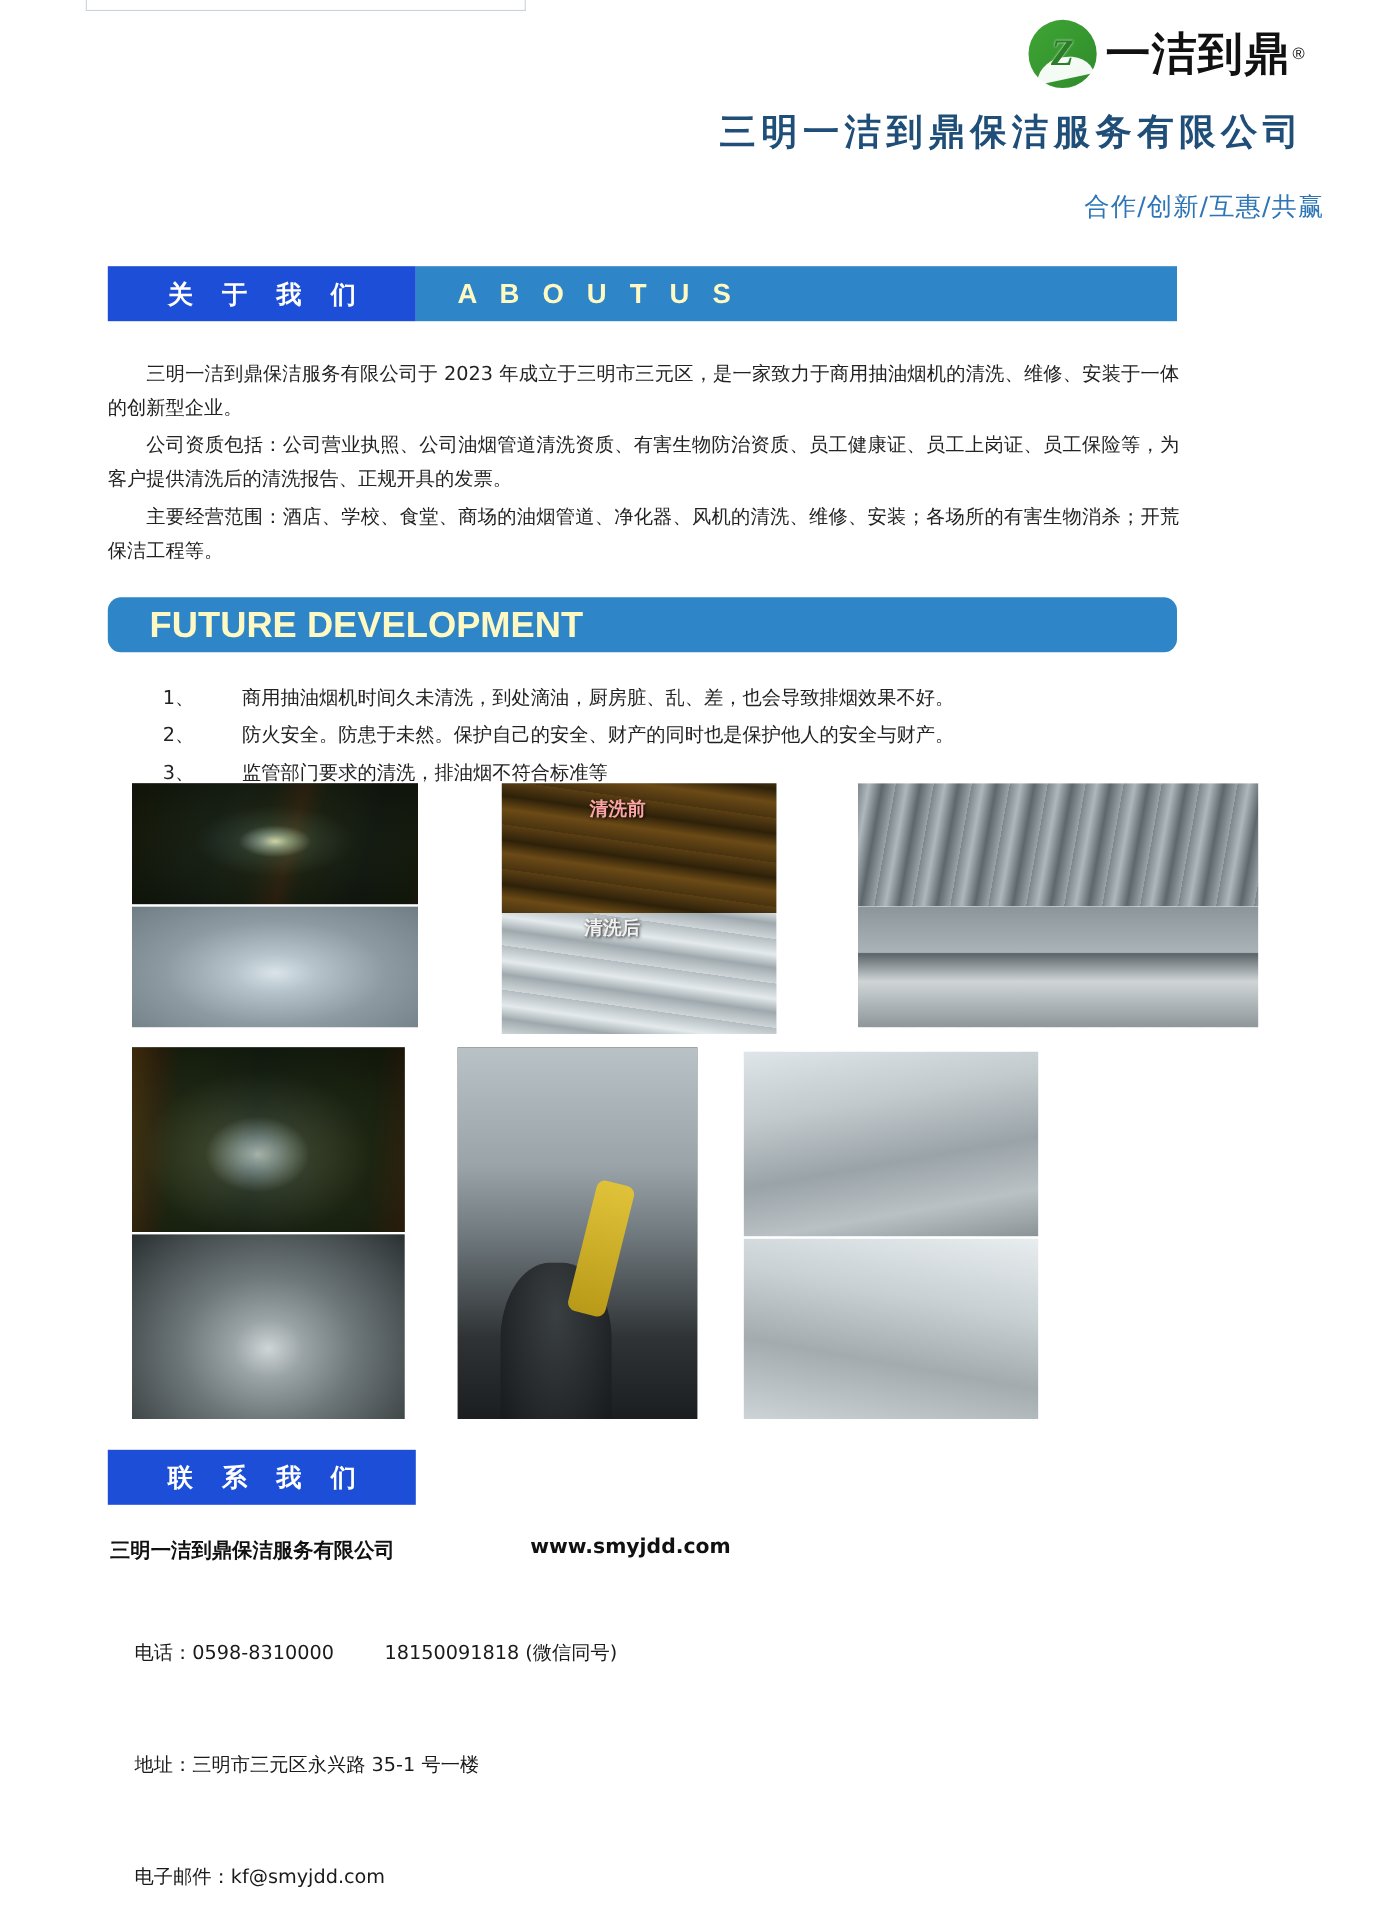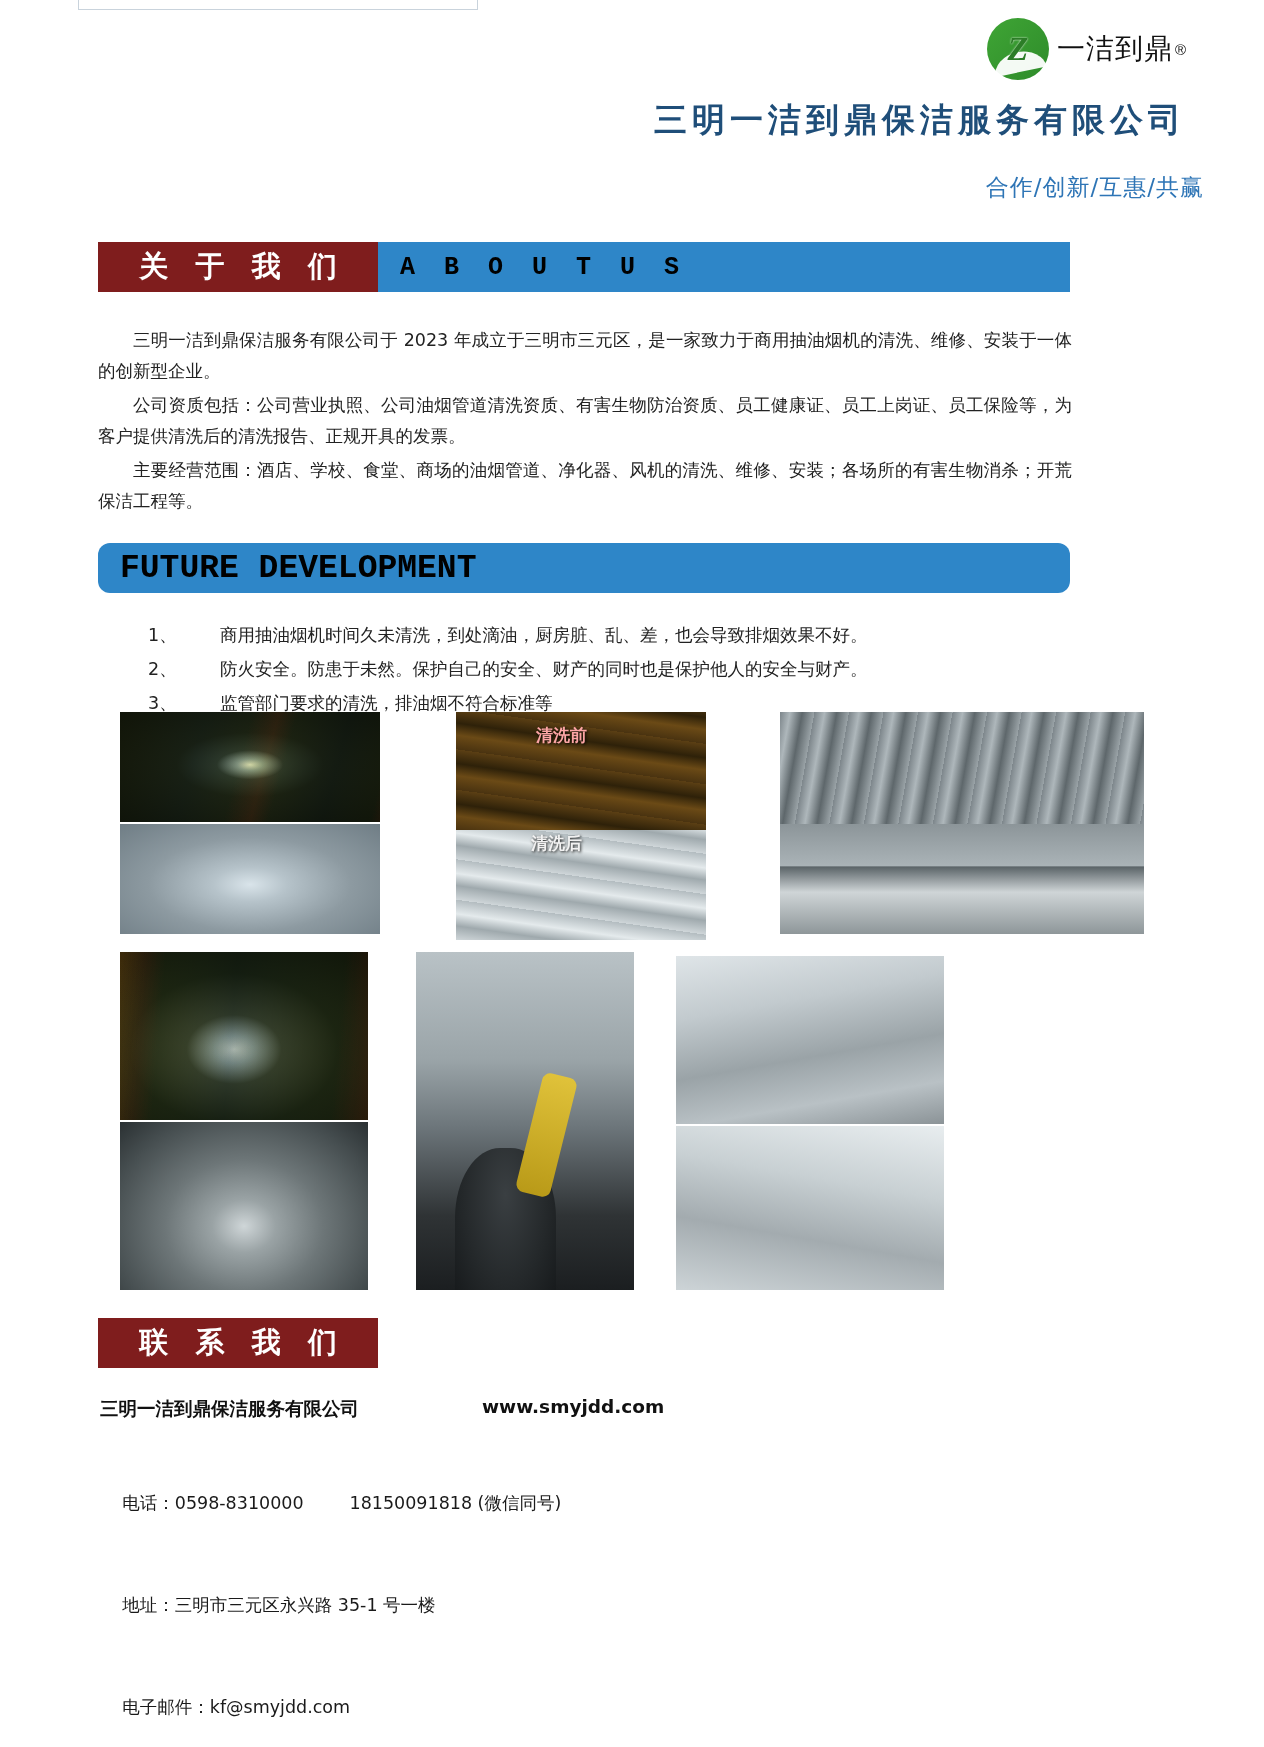--- a/index.html
+++ b/index.html
@@ -71,22 +71,22 @@
     position: relative;
     z-index: 2;
     color: #2c7d27;
     font-size: 34px;
     font-weight: bold;
     font-family: "Liberation Serif", serif;
     font-style: italic;
     text-shadow: 0 0 2px #fff;
   }
   .logo-text {
-    font-size: 28px;
-    font-weight: normal;
+    font-size: 41px;
+    font-weight: bold;
     color: #111;
     letter-spacing: 1px;
     font-family: "DejaVu Sans", sans-serif;
   }
   .logo-reg {
     font-size: 15px;
     vertical-align: top;
     color: #111;
     margin-left: 2px;
   }
@@ -113,46 +113,46 @@
   
   .bar {
     position: absolute;
     left: 98px;
     width: 972px;
     height: 50px;
     display: flex;
   }
   .bar-cn {
     width: 280px;
-    background: #7f1d1d;
+    background: #1d4ed8;
     color: #ffffff;
     display: flex;
     align-items: center;
     justify-content: center;
-    font-size: 29px;
+    font-size: 23px;
     font-weight: bold;
     letter-spacing: 10px;
     text-indent: 10px;
-    font-family: Liberation Serif, serif;
+    font-family: Liberation Sans, sans-serif;
   }
   .bar-cn.tight {
     letter-spacing: 2px;
     text-indent: 2px;
   }
   .bar-en {
     flex: 1;
     background: #2e86c8;
-    color: #000000;
+    color: #fef9c3;
     display: flex;
     align-items: center;
-    padding-left: 22px;
+    padding-left: 38px;
     font-size: 25px;
     font-weight: bold;
     letter-spacing: 7px;
-    font-family: Liberation Mono, monospace;
+    font-family: Liberation Sans, sans-serif;
   }
   .bar-en.nospace {
     letter-spacing: 0px;
     font-size: 33px;
     border-radius: 12px;
   }
 
   #about-bar { top: 242px; }
   #why-bar   { top: 543px; }
   #contact-bar { top: 1318px; }

